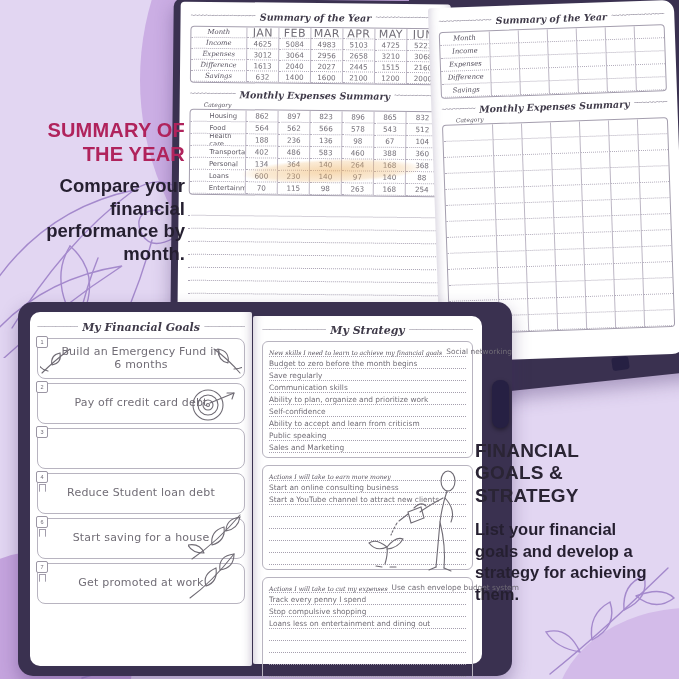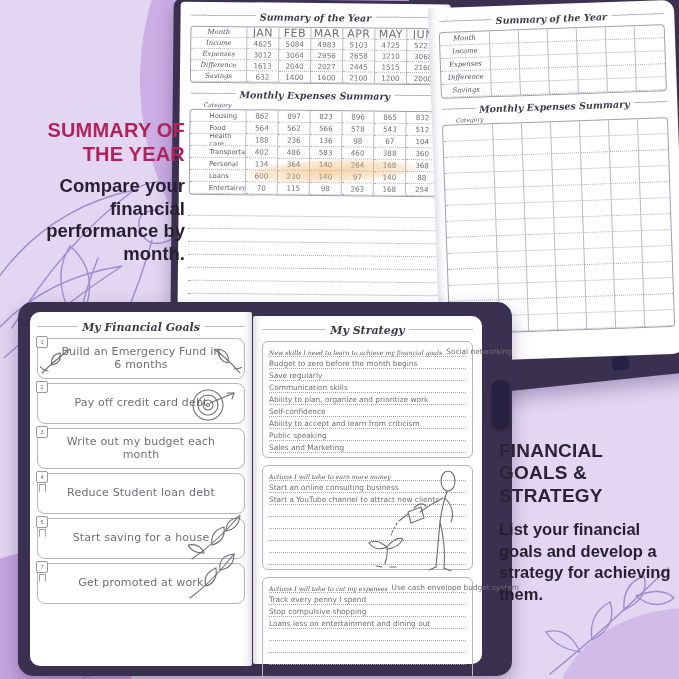--- a/index.html
+++ b/index.html
@@ -66,21 +66,21 @@
   
   #strategy-sections{display:flex;flex-direction:column;gap:7px;margin-top:4px;}
   .sbox{position:relative;border:1px solid #b8b4c0;border-radius:6px;padding:3px 6px 4px 6px;}
   .sline{height:11px;border-bottom:1px dotted #a59fae;display:flex;align-items:flex-end;overflow:visible;white-space:nowrap;}
   .sprompt{font-family:"DejaVu Serif",serif;font-style:italic;font-size:6.2px;color:#57525e;margin-right:4px;}
   .sanswer{font-size:7.4px;}
   .lntext{font-size:7.4px;}
   
   .caption{position:absolute;z-index:6;}
   #caption-left{left:25px;top:119px;width:160px;text-align:right;}
-  #caption-right{left:499px;top:440px;width:176px;text-align:left;}
+  #caption-right{left:475px;top:440px;width:176px;text-align:left;}
   .cap-h{font-weight:bold;font-size:20px;line-height:1.18;letter-spacing:.2px;}
   #caption-left .cap-h{color:#b0235c;}
   #caption-right .cap-h{color:#2a2434;font-size:19px;}
   .cap-b{font-weight:600;color:#251f30;font-size:18.5px;line-height:1.22;margin-top:9px;}
   #caption-right .cap-b{font-size:16.5px;line-height:1.3;margin-top:12px;}
 </style>
 </head>
 <body>
 
 <div id="canvas">
@@ -408,21 +408,20 @@
             <circle cx="20" cy="20" r="15"></circle>
             <circle cx="20" cy="20" r="10"></circle>
             <circle cx="20" cy="20" r="5"></circle>
             <circle cx="20" cy="20" r="1.5"></circle>
             <path d="M22 18 L46 8"></path>
             <path d="M46 8 l-7 0 M46 8 l-2 6"></path>
           </svg>
         </div>
         <div class="goal-box">
           <div class="goal-num">3</div>
-          <div class="goal-text hand">Write out my budget each month</div>
         </div>
         <div class="goal-box">
           <div class="goal-num">4</div>
           <div class="goal-ribbon"></div>
           <div class="goal-text hand">Reduce Student loan debt</div>
         </div>
         <div class="goal-box">
           <div class="goal-num">6</div>
           <div class="goal-ribbon"></div>
           <div class="goal-text hand">Start saving for a house</div>

